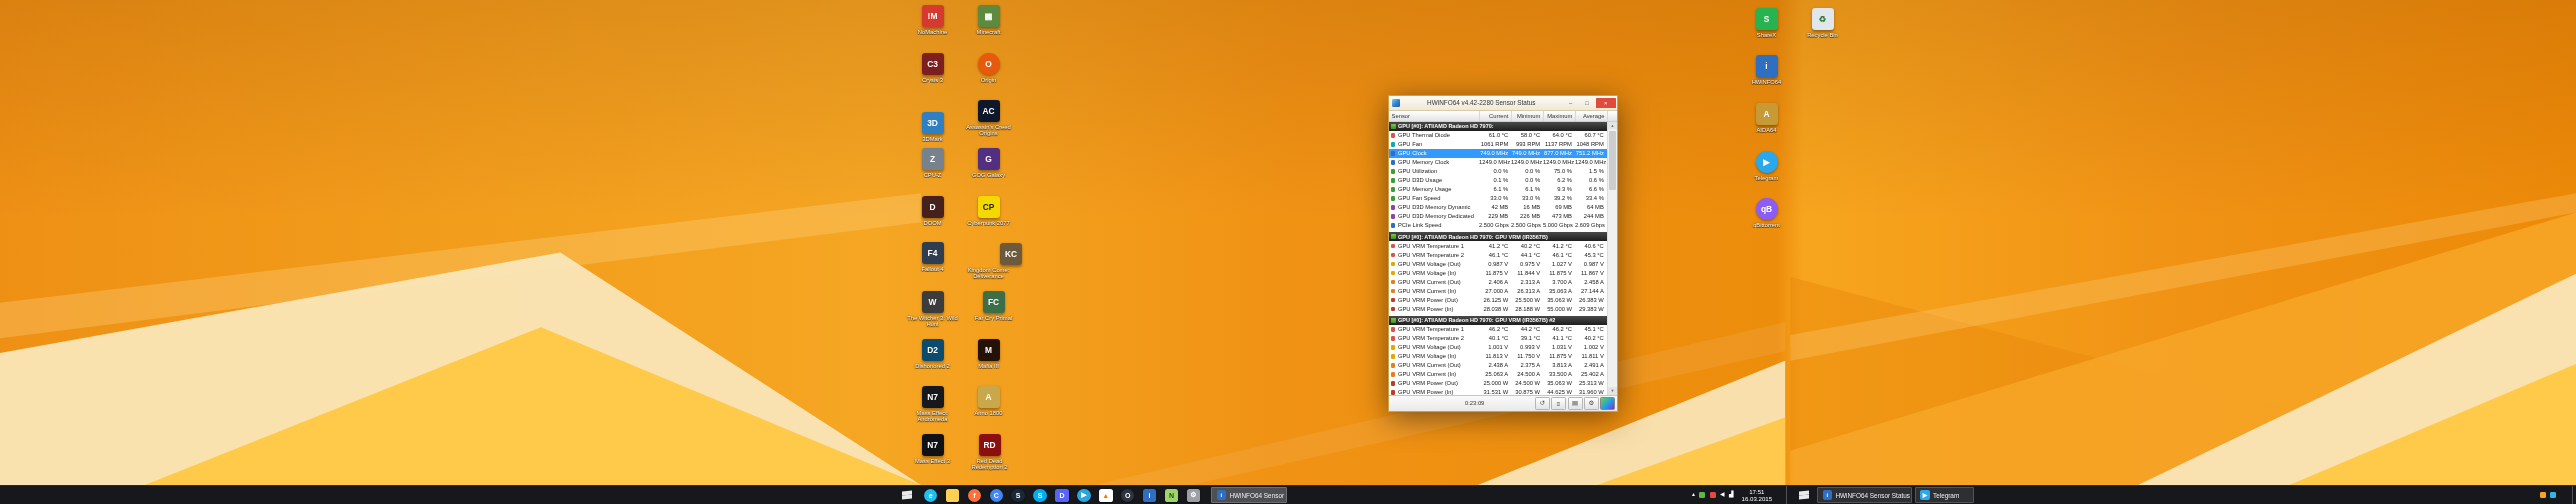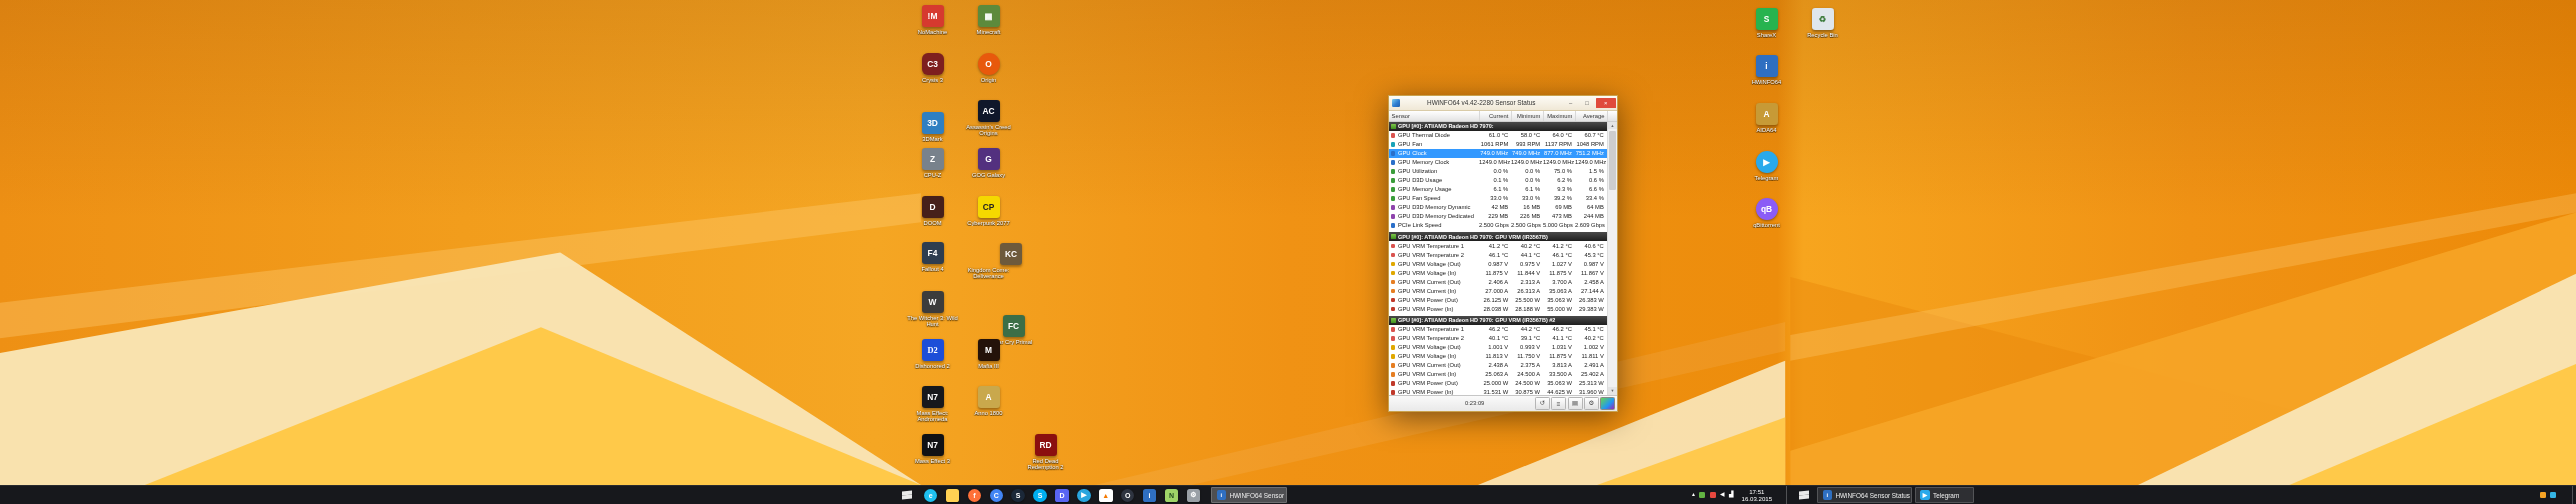--- a/index.html
+++ b/index.html
@@ -133,21 +133,21 @@
   <polygon points="3320,753 4000,425 4000,753" fill="#f9e4b4" opacity="0.97"></polygon>
   <polygon points="3555,753 4000,565 4000,753" fill="#ffc743" opacity="0.95"></polygon>
 </svg>
 
 <div id="icons-layer">
     <div class="dicon" style="left: 905px; top: 5.2px;">
       <div class="dimg" style="background: rgb(214, 58, 47);">!M</div>
       <div class="dlbl">NoMachine</div>
     </div>
     <div class="dicon" style="left: 905px; top: 53px;">
-      <div class="dimg" style="background: rgb(126, 31, 31); border-radius: 6px;">C3</div>
+      <div class="dimg" style="background: rgb(126, 31, 31);">C3</div>
       <div class="dlbl">Crysis 3</div>
     </div>
     <div class="dicon" style="left: 905px; top: 112px;">
       <div class="dimg" style="background: rgb(47, 127, 193);">3D</div>
       <div class="dlbl">3DMark</div>
     </div>
     <div class="dicon" style="left: 905px; top: 148px;">
       <div class="dimg" style="background: rgb(120, 130, 140);">Z</div>
       <div class="dlbl">CPU-Z</div>
     </div>
@@ -157,21 +157,21 @@
     </div>
     <div class="dicon" style="left: 905px; top: 242px;">
       <div class="dimg" style="background: rgb(46, 61, 79);">F4</div>
       <div class="dlbl">Fallout 4</div>
     </div>
     <div class="dicon" style="left: 905px; top: 291px;">
       <div class="dimg" style="background: rgb(60, 60, 60);">W</div>
       <div class="dlbl">The Witcher 3: Wild Hunt</div>
     </div>
     <div class="dicon" style="left: 905px; top: 339px;">
-      <div class="dimg" style="background: #1d4ed8; font-family: Liberation Serif, serif;">D2</div>
+      <div class="dimg" style="background: #0c4a6e;">D2</div>
       <div class="dlbl">Dishonored 2</div>
     </div>
     <div class="dicon" style="left: 905px; top: 386px;">
       <div class="dimg" style="background: rgb(22, 24, 28);">N7</div>
       <div class="dlbl">Mass Effect: Andromeda</div>
     </div>
     <div class="dicon" style="left: 905px; top: 434px;">
       <div class="dimg" style="background: rgb(16, 17, 20);">N7</div>
       <div class="dlbl">Mass Effect 3</div>
     </div>
@@ -192,33 +192,33 @@
       <div class="dlbl">GOG Galaxy</div>
     </div>
     <div class="dicon" style="left: 961px; top: 196px;">
       <div class="dimg" style="background: rgb(245, 216, 0); color: rgb(34, 34, 34);">CP</div>
       <div class="dlbl">Cyberpunk 2077</div>
     </div>
     <div class="dicon" style="left: 961px; top: 243px;">
       <div class="dimg" style="background: rgb(109, 90, 60); margin-left: 39px;">KC</div>
       <div class="dlbl">Kingdom Come: Deliverance</div>
     </div>
-    <div class="dicon" style="left: 986px; top: 291px; margin-top: 24px;">
+    <div class="dicon" style="left: 966px; top: 291px;">
       <div class="dimg" style="background: rgb(60, 110, 71);">FC</div>
       <div class="dlbl">Far Cry Primal</div>
     </div>
     <div class="dicon" style="left: 961px; top: 339px;">
       <div class="dimg" style="background: rgb(36, 18, 9);">M</div>
       <div class="dlbl">Mafia III</div>
     </div>
     <div class="dicon" style="left: 961px; top: 386px;">
       <div class="dimg" style="background: rgb(201, 168, 76);">A</div>
       <div class="dlbl">Anno 1800</div>
     </div>
-    <div class="dicon" style="left: 1018px; top: 434px;">
+    <div class="dicon" style="left: 962px; top: 434px;">
       <div class="dimg" style="background: rgb(139, 15, 15);">RD</div>
       <div class="dlbl">Red Dead Redemption 2</div>
     </div>
     <div class="dicon" style="left: 1739px; top: 7.7px;">
       <div class="dimg" style="background: rgb(39, 179, 79);">S</div>
       <div class="dlbl">ShareX</div>
     </div>
     <div class="dicon" style="left: 1739px; top: 55px;">
       <div class="dimg" style="background: rgb(47, 111, 193);">i</div>
       <div class="dlbl">HWiNFO64</div>

